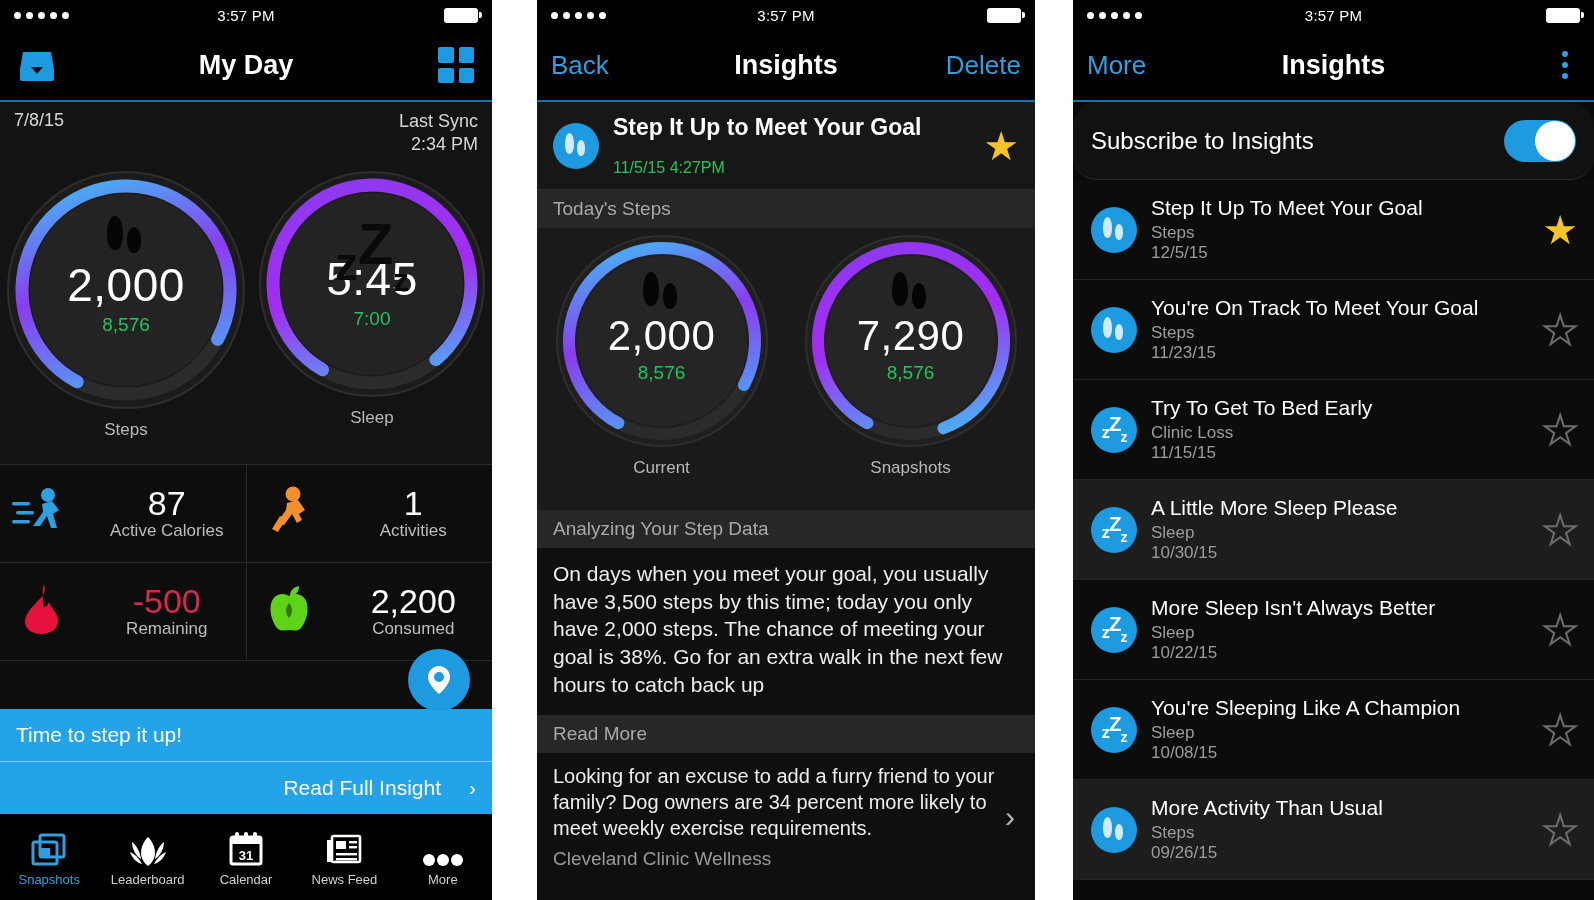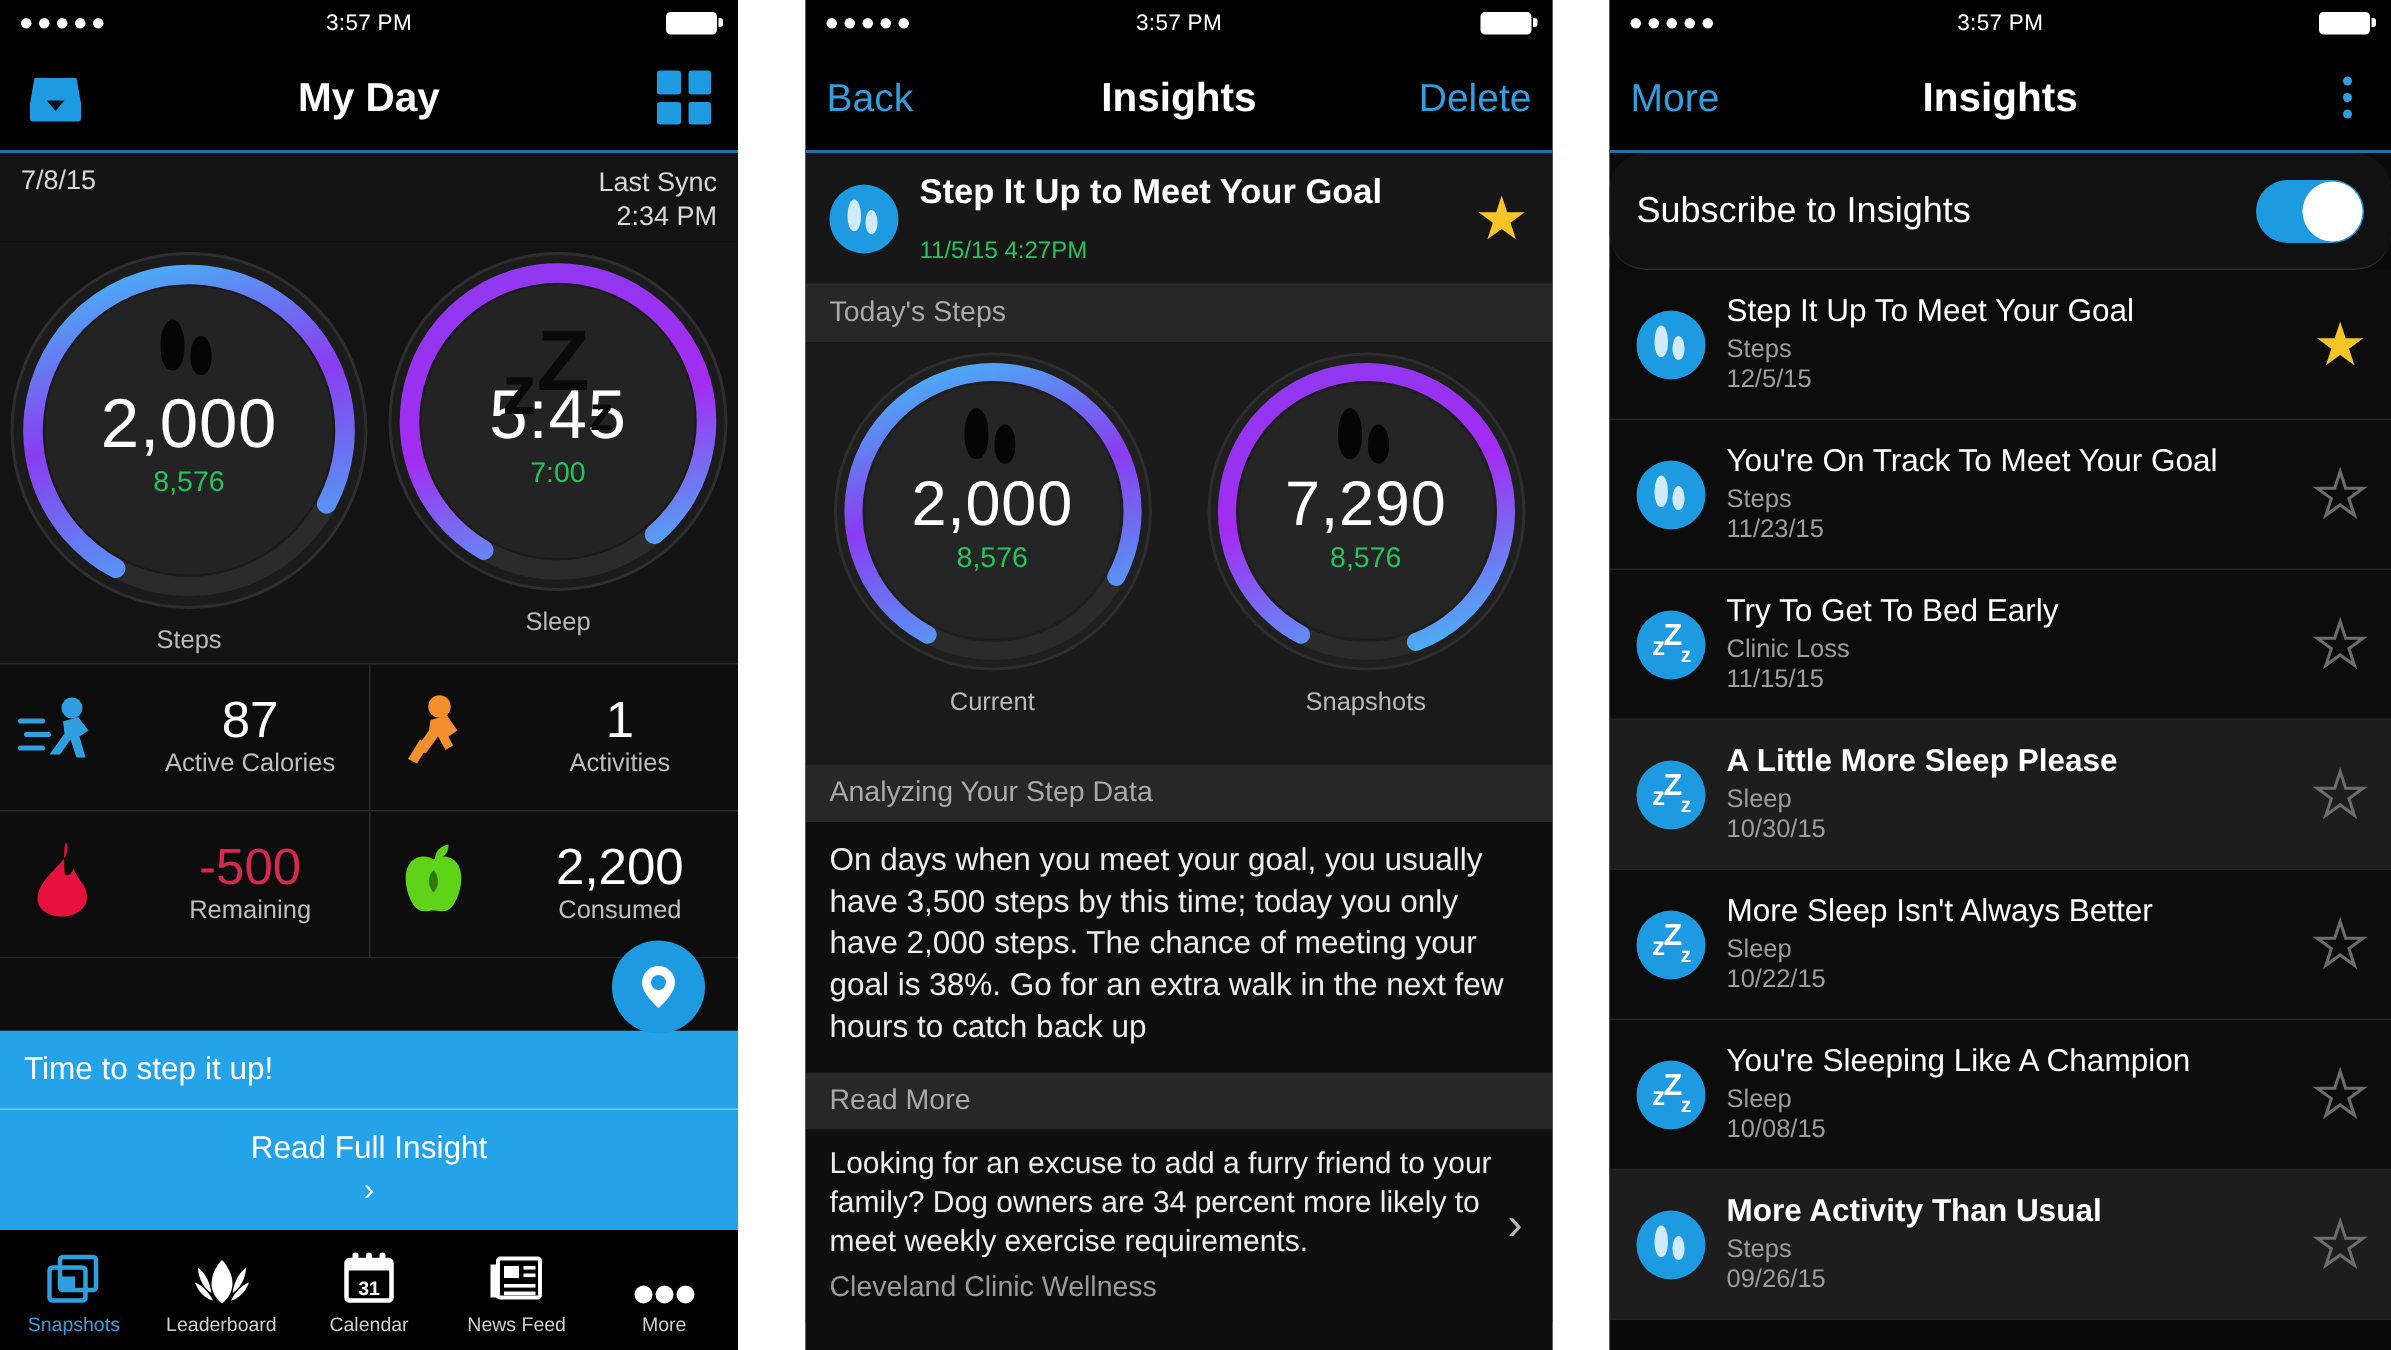--- a/index.html
+++ b/index.html
@@ -75,21 +75,21 @@
   .scell .num.red { color:#d6294e; }
   .scell .lbl { color:#bdbdbd; font-size:17px; }
 
   .spacerblk { flex:1; background:#0d0d0d; position:relative; min-height:48px; }
   .pinbadge { position:absolute; right:22px; bottom:-2px; width:62px; height:62px; border-radius:50%;
               background:#1e9ae0; display:flex; align-items:center; justify-content:center; }
 
   .banner { background:#25a3e8; }
   .banner .b1 { padding:14px 16px; color:#fff; font-size:21px; border-bottom:1px solid #7fcaf0; }
   .banner .b2 { padding:14px 16px; color:#fff; font-size:21px; text-align:right; display:flex;
-                justify-content:flex-end; align-items:center; gap:4px;flex-direction:column; }
+                justify-content:flex-end; align-items:center; gap:28px; }
 
   .tabbar { height:86px; background:#000; display:flex; align-items:center; }
   .tab { flex:1; display:flex; flex-direction:column; align-items:center; gap:5px; }
   .tab .tlabel { font-size:13px; color:#cfcfcf; }
   .tab.active .tlabel { color:#2f9fe0; }
   .tab .tico { height:40px; display:flex; align-items:flex-end; justify-content:center; }
 
   
   .p2body { background:#0f0f0f; height:798px; display:flex; flex-direction:column; }
   .insightHead { display:flex; align-items:center; gap:14px; padding:12px 16px; background:#171717;
@@ -116,21 +116,21 @@
   .subrow .lbl { color:#fff; font-size:24px; }
   .toggle { width:72px; height:42px; border-radius:21px; background:#1e9ae0; position:relative; }
   .toggle i { position:absolute; right:1px; top:1px; width:40px; height:40px; border-radius:50%;
               background:#fff; display:block; }
 
   .irow { display:flex; align-items:center; gap:14px; padding:10px 16px 10px 18px; height:100px;
           border-bottom:1px solid #242424; background:#0c0c0c; }
   .irow.alt { background:#1d1d1d; }
   .irow .txt { flex:1; }
   .irow .t { color:#fff; font-size:21px; }
-  .irow.alt .t { font-weight:bold; }
+  .irow.alt .t { font-weight:normal; }
   .irow .m { color:#9c9c9c; font-size:17px; margin-top:3px; line-height:1.2; }
 
   .zglyph { color:#fff; font-weight:bold; font-size:17px; letter-spacing:-1px; }
   .fp-small { position:relative; width:24px; height:26px; }
   .fp-small b { position:absolute; background:#cfeaf9; border-radius:50% 50% 45% 45%; display:block; }
   .fp-small b.l { width:9px; height:21px; left:1px; top:0; }
   .fp-small b.r { width:8px; height:16px; left:13px; top:7px; }
 </style>
 </head>
 <body>

